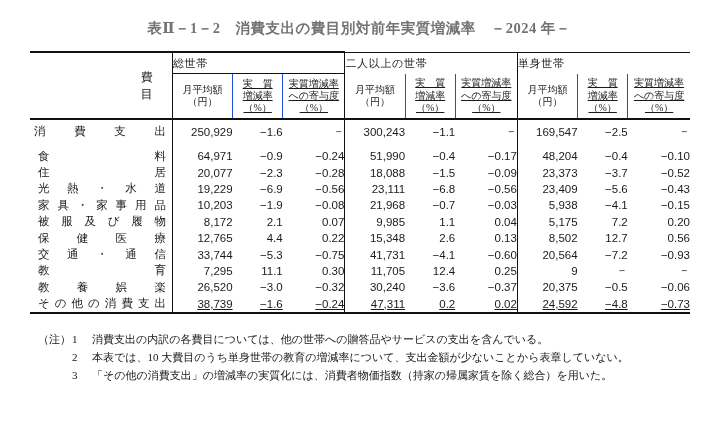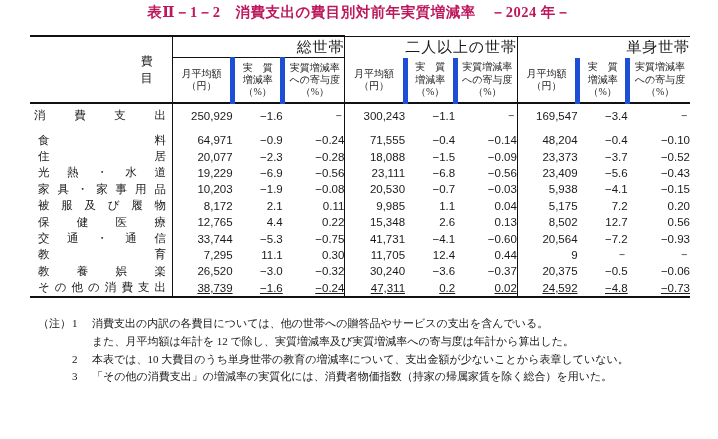--- a/index.html
+++ b/index.html
@@ -20,24 +20,24 @@
     height: 439px;
     box-sizing: border-box;
   }
 
   
   .title {
     text-align: center;
     font-size: 14.5px;
     font-weight: 700;
     letter-spacing: 0.5px;
-    padding-top: 3px;
+    padding-top: 19px;
     padding-bottom: 0;
     white-space: nowrap;
-    color: #be185d;
+    color: #737373;
   }
 
   
   .table-wrap {
     margin: 13px 28px 0 30px;
   }
   table.stat {
     border-collapse: collapse;
     width: 660px;
     table-layout: fixed;
@@ -48,35 +48,35 @@
     margin: 0;
     font-weight: normal;
     vertical-align: middle;
   }
 
   
   .rule-top    { border-top: 2.2px solid #111; }
   .rule-bottom { border-bottom: 2.2px solid #111; text-decoration: underline; }
   .rule-mid    { border-bottom: 1.4px solid #111; }
   .vline-l     { border-left: 1.6px solid #111; }
-  .thin-l      { border-left: 5px solid #1d4ed8; }
+  .thin-l      { border-left: 1px solid #1d4ed8; text-decoration: underline; }
   .grp-line    { border-top: 1px solid #111; }
 
   
   .h-item {
     text-align: right;
     font-size: 12px;
     letter-spacing: 0.22em;
     padding: 0 0 2px 0;
   }
   .h-item span { letter-spacing: 1.6em; padding-left: 1.6em; }
 
   .h-group {
-    text-align: right;
-    font-size: 15px;
+    text-align: left;
+    font-size: 11px;
     height: 20px;
     line-height: 20px;
     letter-spacing: 0.06em;
   }
   .h-sub {
     text-align: center;
     font-size: 10px;
     line-height: 1.22;
     height: 44px;
     padding: 2px 1px;
@@ -238,31 +238,31 @@
       <tbody id="tbody">
           <tr class="datarow total">
             <td class="c-label total-label rule-top"><span class="lbl-spread wide">消費支出</span></td>
             <td class="c-num vline-l rule-top">250,929</td>
             <td class="c-num rule-top">−1.6</td>
             <td class="c-num dash rule-top">－</td>
             <td class="c-num vline-l rule-top">300,243</td>
             <td class="c-num rule-top">−1.1</td>
             <td class="c-num dash rule-top">－</td>
             <td class="c-num vline-l rule-top">169,547</td>
-            <td class="c-num rule-top">−3.4</td>
+            <td class="c-num rule-top">−2.5</td>
             <td class="c-num dash rule-top">－</td>
           </tr>
           <tr class="datarow firstgap">
             <td class="c-label"><span class="lbl-spread">食料</span></td>
             <td class="c-num vline-l">64,971</td>
             <td class="c-num">−0.9</td>
             <td class="c-num">−0.24</td>
-            <td class="c-num vline-l">71,555</td>
+            <td class="c-num vline-l">51,990</td>
             <td class="c-num">−0.4</td>
-            <td class="c-num">−0.14</td>
+            <td class="c-num">−0.17</td>
             <td class="c-num vline-l">48,204</td>
             <td class="c-num">−0.4</td>
             <td class="c-num">−0.10</td>
           </tr>
           <tr class="datarow">
             <td class="c-label"><span class="lbl-spread">住居</span></td>
             <td class="c-num vline-l">20,077</td>
             <td class="c-num">−2.3</td>
             <td class="c-num">−0.28</td>
             <td class="c-num vline-l">18,088</td>
@@ -282,32 +282,32 @@
             <td class="c-num">−0.56</td>
             <td class="c-num vline-l">23,409</td>
             <td class="c-num">−5.6</td>
             <td class="c-num">−0.43</td>
           </tr>
           <tr class="datarow">
             <td class="c-label"><span class="lbl-spread">家具・家事用品</span></td>
             <td class="c-num vline-l">10,203</td>
             <td class="c-num">−1.9</td>
             <td class="c-num">−0.08</td>
-            <td class="c-num vline-l">20,530</td>
+            <td class="c-num vline-l">21,968</td>
             <td class="c-num">−0.7</td>
             <td class="c-num">−0.03</td>
             <td class="c-num vline-l">5,938</td>
             <td class="c-num">−4.1</td>
             <td class="c-num">−0.15</td>
           </tr>
           <tr class="datarow">
             <td class="c-label"><span class="lbl-spread">被服及び履物</span></td>
             <td class="c-num vline-l">8,172</td>
             <td class="c-num">2.1</td>
-            <td class="c-num">0.11</td>
+            <td class="c-num">0.07</td>
             <td class="c-num vline-l">9,985</td>
             <td class="c-num">1.1</td>
             <td class="c-num">0.04</td>
             <td class="c-num vline-l">5,175</td>
             <td class="c-num">7.2</td>
             <td class="c-num">0.20</td>
           </tr>
           <tr class="datarow">
             <td class="c-label"><span class="lbl-spread">保健医療</span></td>
             <td class="c-num vline-l">12,765</td>
@@ -332,21 +332,21 @@
             <td class="c-num">−7.2</td>
             <td class="c-num">−0.93</td>
           </tr>
           <tr class="datarow">
             <td class="c-label"><span class="lbl-spread">教育</span></td>
             <td class="c-num vline-l">7,295</td>
             <td class="c-num">11.1</td>
             <td class="c-num">0.30</td>
             <td class="c-num vline-l">11,705</td>
             <td class="c-num">12.4</td>
-            <td class="c-num">0.44</td>
+            <td class="c-num">0.25</td>
             <td class="c-num vline-l">9</td>
             <td class="c-num dash">－</td>
             <td class="c-num dash">－</td>
           </tr>
           <tr class="datarow">
             <td class="c-label"><span class="lbl-spread">教養娯楽</span></td>
             <td class="c-num vline-l">26,520</td>
             <td class="c-num">−3.0</td>
             <td class="c-num">−0.32</td>
             <td class="c-num vline-l">30,240</td>
@@ -371,21 +371,20 @@
         </tbody>
     </table>
   </div>
 
   <div class="notes" id="notes">
       <div class="note-row">
         <div class="note-tag">（注）</div>
         <div class="note-no">1</div>
         <div class="note-txt">消費支出の内訳の各費目については、他の世帯への贈答品やサービスの支出を含んでいる。</div>
       </div>
-      <div class="note-cont">また、月平均額は年計を 12 で除し、実質増減率及び実質増減率への寄与度は年計から算出した。</div>
       <div class="note-row">
         <div class="note-tag"></div>
         <div class="note-no">2</div>
         <div class="note-txt">本表では、10 大費目のうち単身世帯の教育の増減率について、支出金額が少ないことから表章していない。</div>
       </div>
       <div class="note-row">
         <div class="note-tag"></div>
         <div class="note-no">3</div>
         <div class="note-txt">「その他の消費支出」の増減率の実質化には、消費者物価指数（持家の帰属家賃を除く総合）を用いた。</div>
       </div>

